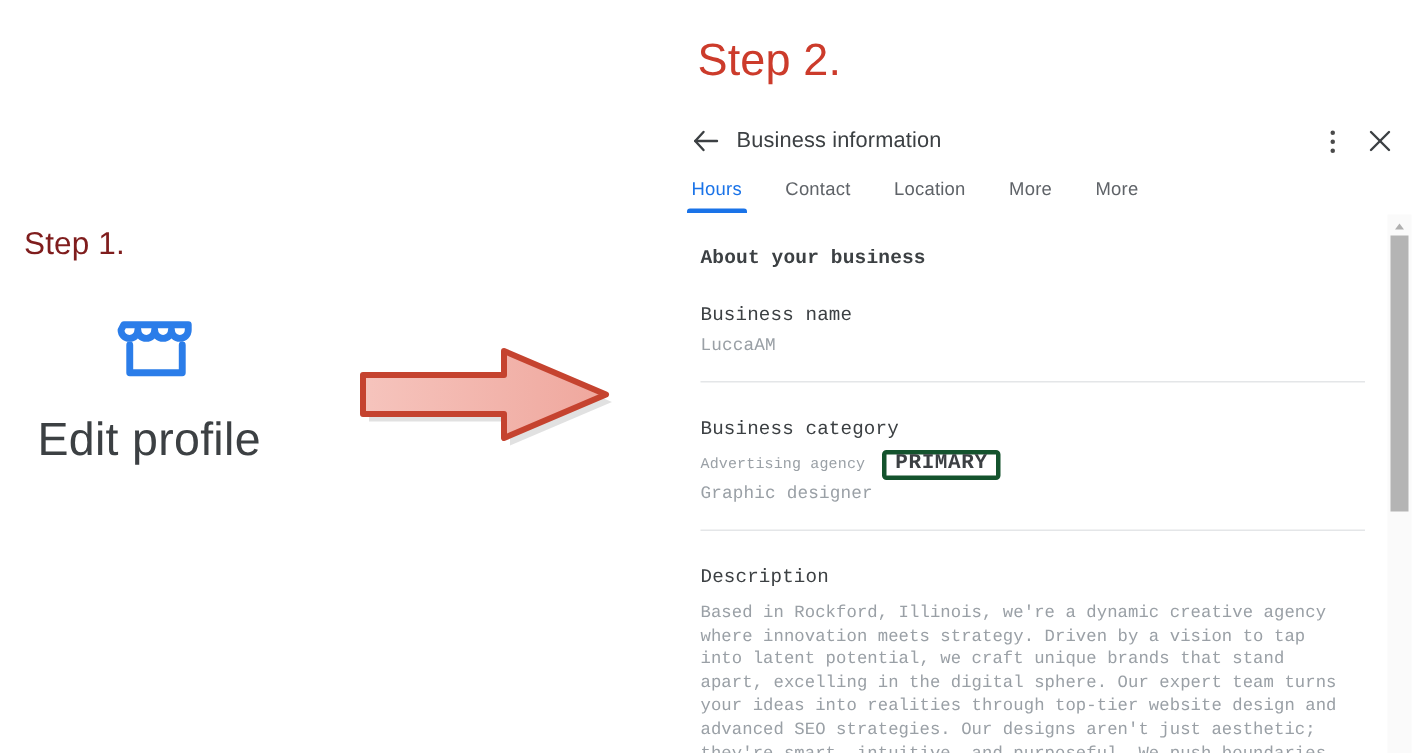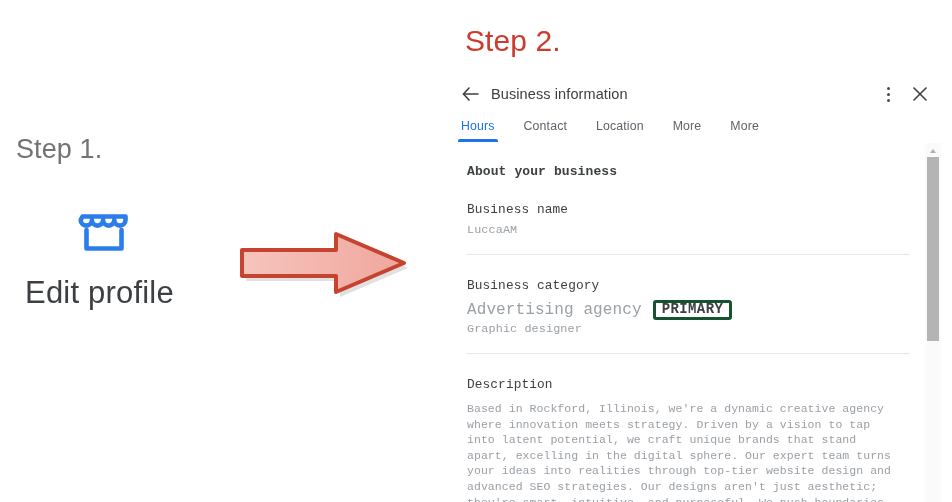--- a/index.html
+++ b/index.html
@@ -13,23 +13,23 @@
     position: relative;
     overflow: hidden;
     font-family: "Liberation Sans", sans-serif;
     -webkit-font-smoothing: antialiased;
   }
 
   
   #step1-label {
     position: absolute;
     left: 16px;
-    top: 134px;
-    font-size: 27px;
-    color: #737373;
+    top: 151px;
+    font-size: 21px;
+    color: #7f1d1d;
     letter-spacing: 0.1px;
     white-space: nowrap;
   }
   #storefront-icon-wrap {
     position: absolute;
     left: 76px;
     top: 206px;
     width: 56px;
     height: 52px;
   }
@@ -190,21 +190,21 @@
     background: #e4e6e8;
     margin: 17px 0 0 0;
     width: 443px;
   }
   .cat-row {
     display: flex;
     align-items: center;
     margin-top: 7px;
   }
   .cat-name {
-    font-size: 16px;
+    font-size: 10px;
     color: #9aa0a6;
     letter-spacing: 0.1px;
     text-align: right;
   }
   #primary-badge {
     margin-left: 11px;
     border: 3px solid #14532d;
     border-radius: 3px;
     padding: 1px 6px 2px 6px;
     font-size: 14px;

